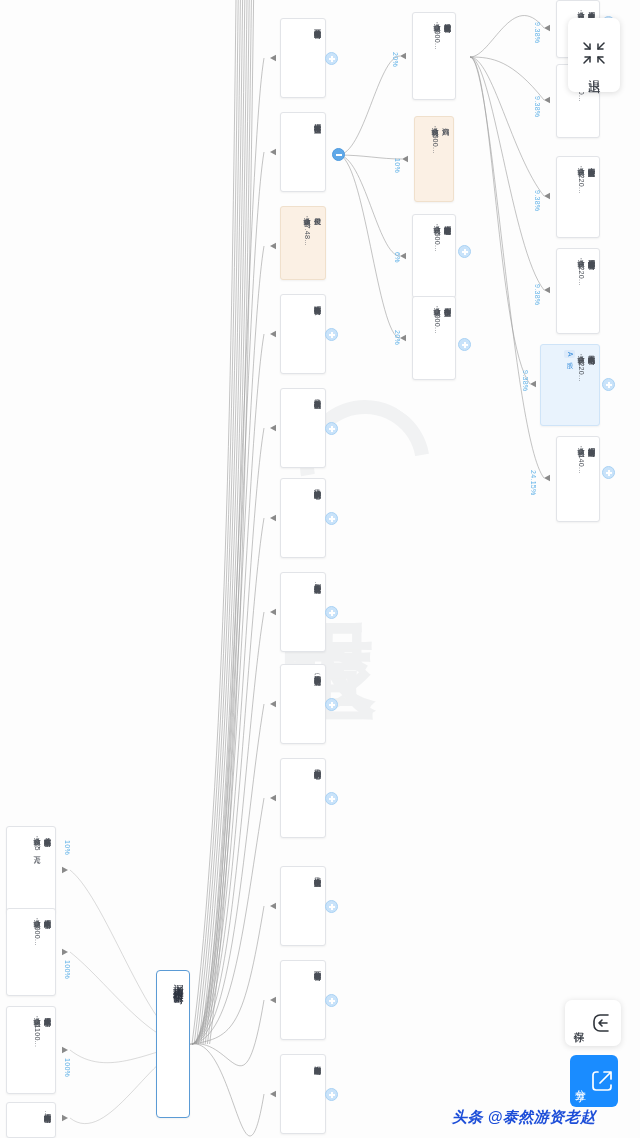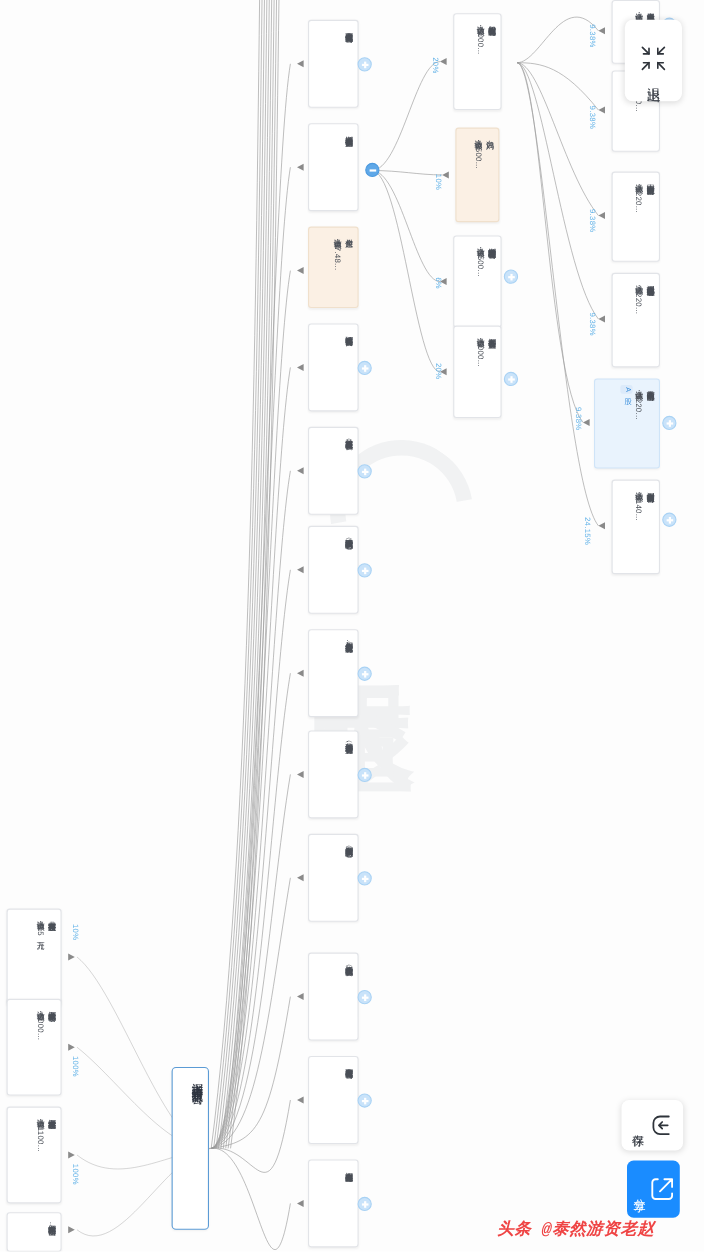--- a/index.html
+++ b/index.html
@@ -216,26 +216,25 @@
     color: #ffffff;
     letter-spacing: .5px;
   }
 
   
   #credit {
     position: absolute;
     left: 452px; top: 1108px;
     font-size: 15px;
     font-weight: 700;
-    color: #ef4444;
+    color: #1d4ed8;
     z-index: 25;
     white-space: nowrap;
     font-style: italic;
     letter-spacing: .5px;
-    font-family: Liberation Mono, monospace;
   }
 </style>
 </head>
 <body>
 
 <div id="stage">
 
   <div id="watermark">天眼查</div>
   <div id="watermark-swoosh"></div>
 

